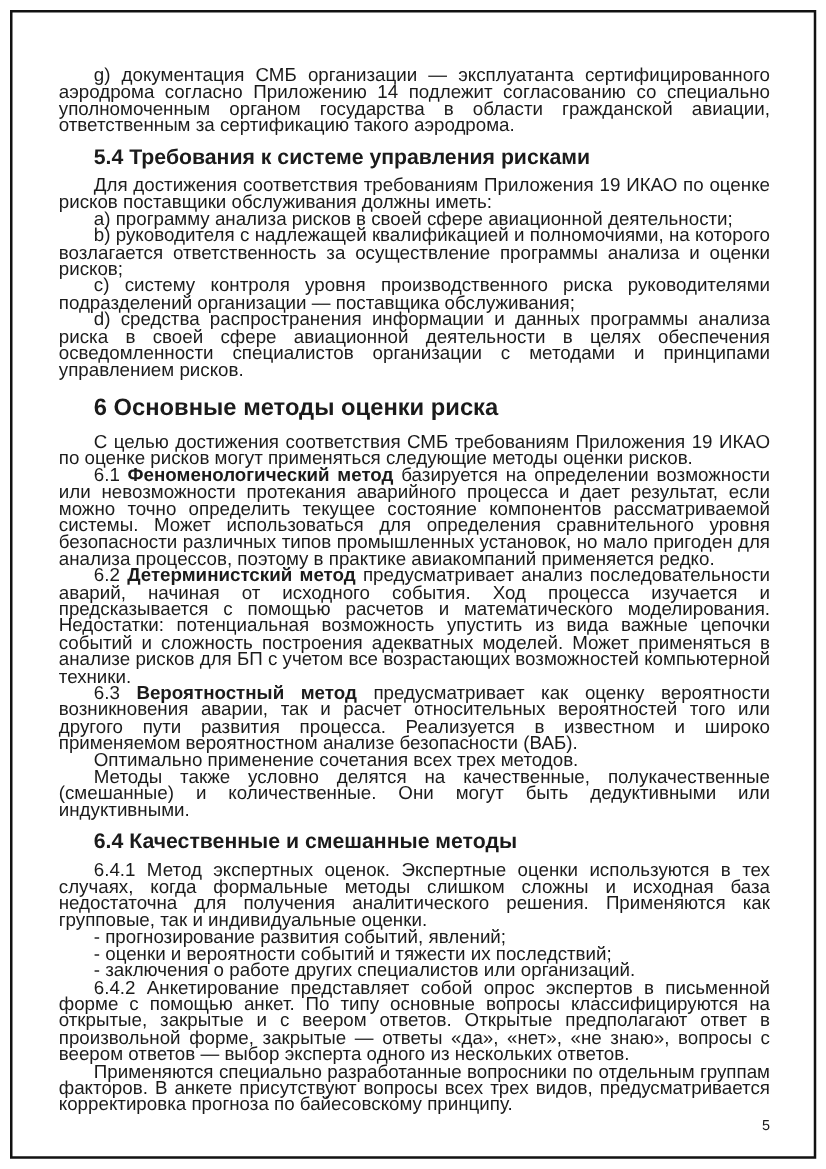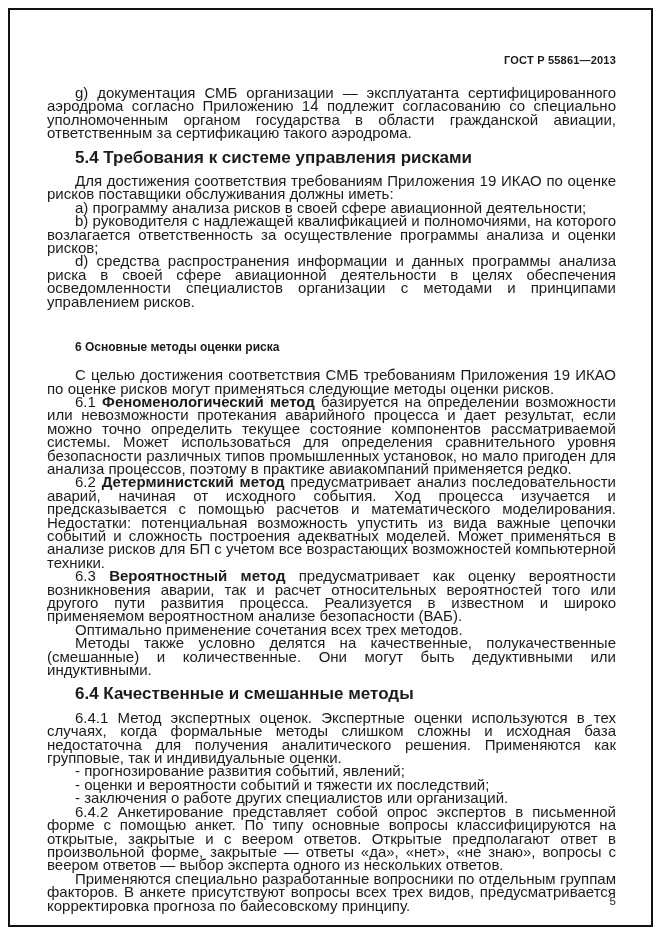--- a/index.html
+++ b/index.html
@@ -43,48 +43,48 @@
     -webkit-hyphens: auto;
   }
   .doc-body .h2 {
     font-size: 17px;
     line-height: 13.4px;
     font-weight: bold;
     text-indent: 28px;
     margin: 11px 0 10px 0;
   }
   .doc-body .h1 {
-    font-size: 12px;
+    font-size: 19px;
     line-height: 15px;
     font-weight: bold;
     text-indent: 28px;
-    margin: 32px 0 13px 0;
+    margin: 16px 0 13px 0;
   }
   .b { font-weight: bold; }
   .page-number {
     position: absolute;
     right: 45px;
     bottom: 28px;
     font-size: 11.5px;
   }
 </style>
 </head>
 <body>
 
 <div class="page-border"></div>
 
 <div class="content">
-  <div class="doc-header">ГОСТ Р 55861—2013</div>
 
   <div class="doc-body">
       <div class="p"><span>g) документация СМБ организации — эксплуатанта сертифицированного аэродрома согласно Приложению 14 подлежит согласованию со специально уполномоченным органом государства в области гражданской авиации, ответственным за сертификацию такого аэродрома.</span></div>
       <div class="h2"><span class="b">5.4 Требования к системе управления рисками</span></div>
       <div class="p"><span>Для достижения соответствия требованиям Приложения 19 ИКАО по оценке рисков поставщики обслуживания должны иметь:</span></div>
       <div class="p"><span>а) программу анализа рисков в своей сфере авиационной деятельности;</span></div>
       <div class="p"><span>b) руководителя с надлежащей квалификацией и полномочиями, на которого возлагается ответственность за осуществление программы анализа и оценки рисков;</span></div>
+      <div class="p"><span>с) систему контроля уровня производственного риска руководителями подразделений организации — поставщика обслуживания;</span></div>
       <div class="p"><span>d) средства распространения информации и данных программы анализа риска в своей сфере авиационной деятельности в целях обеспечения осведомленности специалистов организации с методами и принципами управлением рисков.</span></div>
       <div class="h1"><span class="b">6 Основные методы оценки риска</span></div>
       <div class="p"><span>С целью достижения соответствия СМБ требованиям Приложения 19 ИКАО по оценке рисков могут применяться следующие методы оценки рисков.</span></div>
       <div class="p"><span>6.1 </span><span class="b">Феноменологический метод</span><span> базируется на определении возможности или невозможности протекания аварийного процесса и дает результат, если можно точно определить текущее состояние компонентов рассматриваемой системы. Может использоваться для определения сравнительного уровня безопасности различных типов промышленных установок, но мало пригоден для анализа процессов, поэтому в практике авиакомпаний применяется редко.</span></div>
       <div class="p"><span>6.2 </span><span class="b">Детерминистский метод</span><span> предусматривает анализ последовательности аварий, начиная от исходного события. Ход процесса изучается и предсказывается с помощью расчетов и математического моделирования. Недостатки: потенциальная возможность упустить из вида важные цепочки событий и сложность построения адекватных моделей. Может применяться в анализе рисков для БП с учетом все возрастающих возможностей компьютерной техники.</span></div>
       <div class="p"><span>6.3 </span><span class="b">Вероятностный метод</span><span> предусматривает как оценку вероятности возникновения аварии, так и расчет относительных вероятностей того или другого пути развития процесса. Реализуется в известном и широко применяемом вероятностном анализе безопасности (ВАБ).</span></div>
       <div class="p"><span>Оптимально применение сочетания всех трех методов.</span></div>
       <div class="p"><span>Методы также условно делятся на качественные, полукачественные (смешанные) и количественные. Они могут быть дедуктивными или индуктивными.</span></div>
       <div class="h2"><span class="b">6.4 Качественные и смешанные методы</span></div>
       <div class="p"><span>6.4.1 Метод экспертных оценок. Экспертные оценки используются в тех случаях, когда формальные методы слишком сложны и исходная база недостаточна для получения аналитического решения. Применяются как групповые, так и индивидуальные оценки.</span></div>

